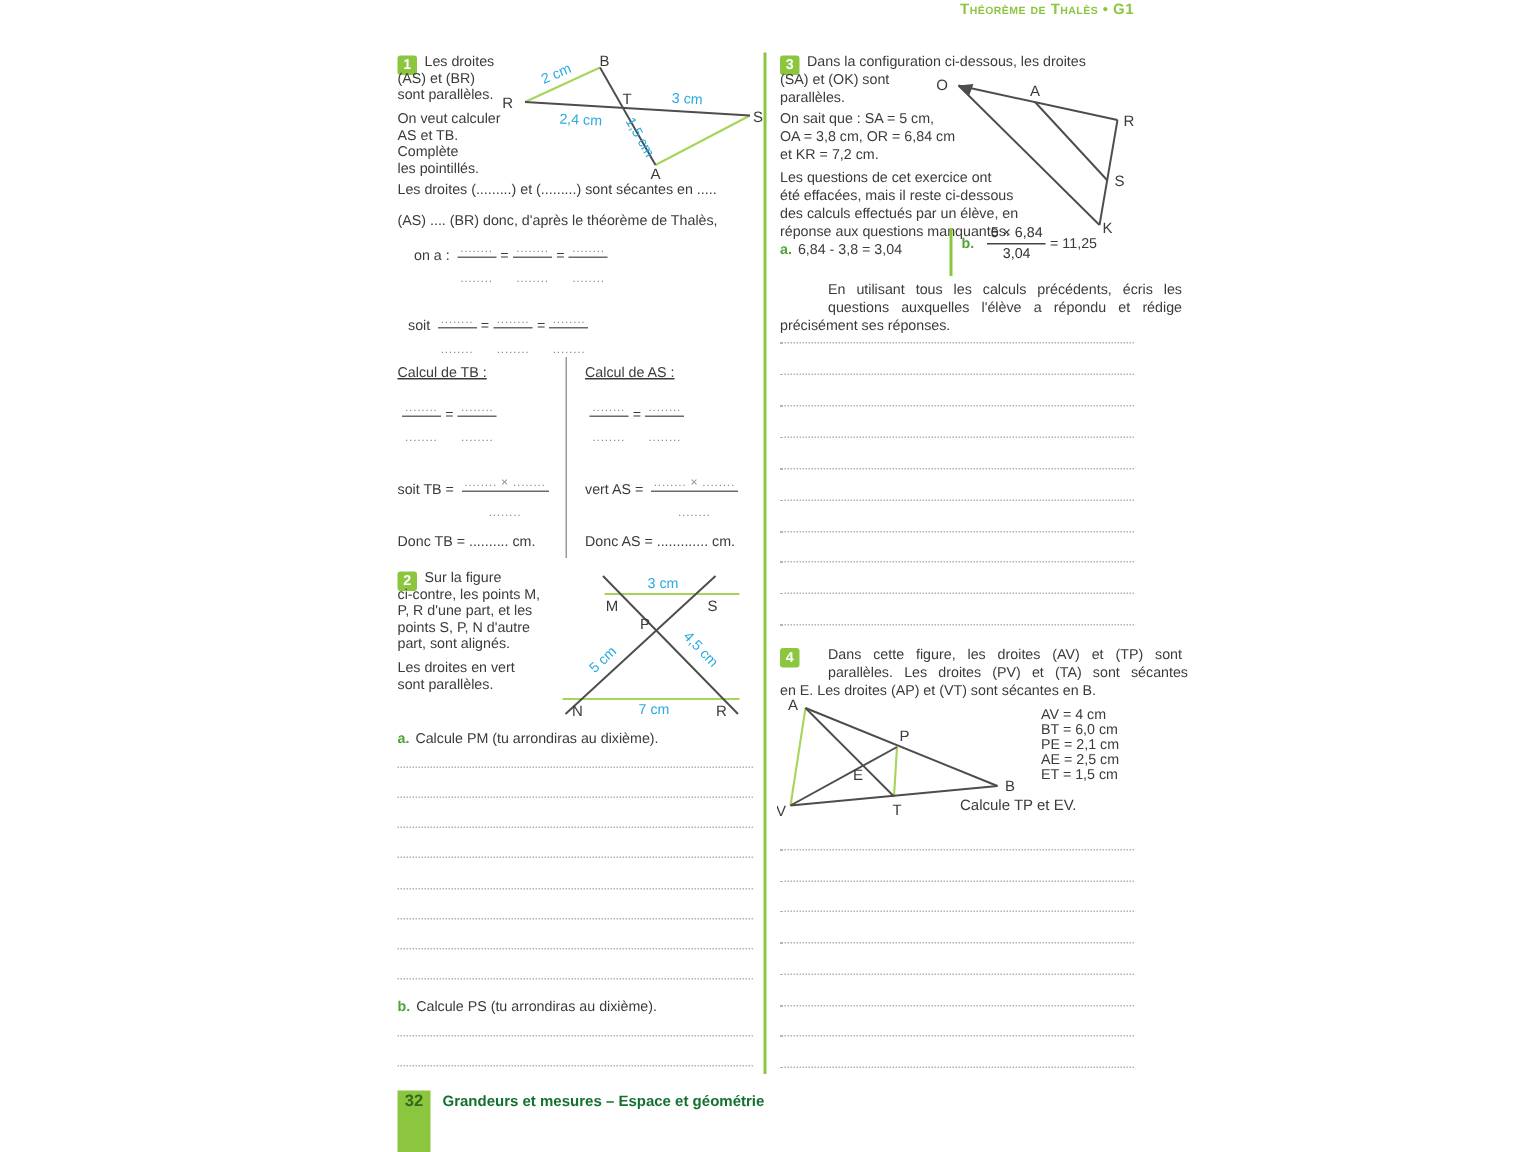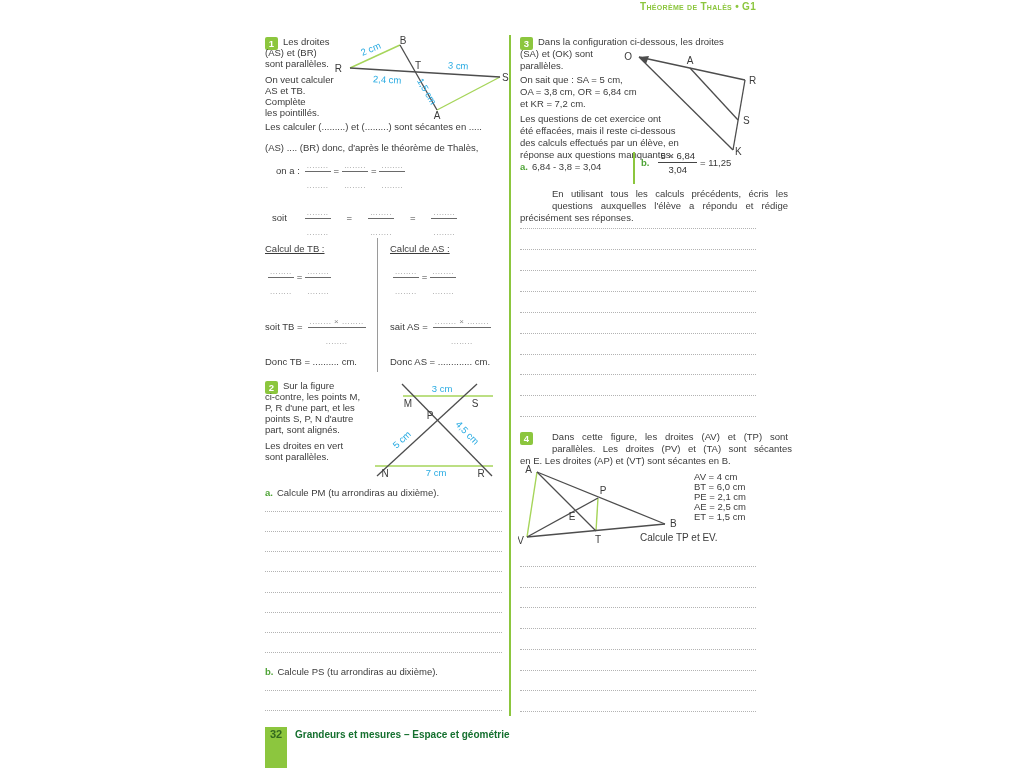--- a/index.html
+++ b/index.html
@@ -83,42 +83,42 @@
     <text class="pt" x="73" y="9" text-anchor="middle">B</text>
     <text class="pt" x="88" y="34" text-anchor="middle">T</text>
     <text class="pt" x="172" y="46" text-anchor="start">S</text>
     <text class="pt" x="107" y="84" text-anchor="middle">A</text>
     <text class="meas" x="42" y="17" text-anchor="middle" transform="rotate(-23 42 17)">2 cm</text>
     <text class="meas" x="57" y="48" text-anchor="middle" transform="rotate(3 57 48)">2,4 cm</text>
     <text class="meas" x="128" y="34" text-anchor="middle" transform="rotate(3 128 34)">3 cm</text>
     <text class="meas" x="94" y="58" text-anchor="middle" transform="rotate(60 94 58)">1,5 cm</text>
   </svg>
 
-  <div class="t" style="left:265px;top:121px;">Les calculer (.........) et (.........) sont sécantes en .....</div>
+  <div class="t" style="left:265px;top:121px;">Les droites (.........) et (.........) sont sécantes en .....</div>
   <div class="t" style="left:265px;top:142px;">(AS) .... (BR) donc, d'après le théorème de Thalès,</div>
 
   <div class="eq-row" style="left:276px;top:160px;">
     <span class="lbl">on a :</span>
     <span class="frac">
         <span class="num">........</span>
         <span class="den">........</span>
       </span>
     <span class="eq">=</span>
     <span class="frac">
         <span class="num">........</span>
         <span class="den">........</span>
       </span>
     <span class="eq">=</span>
     <span class="frac">
         <span class="num">........</span>
         <span class="den">........</span>
       </span>
   </div>
 
-  <div class="eq-row" style="left:272px;top:207px;gap:13px;">
+  <div class="eq-row" style="left:272px;top:207px;">
     <span class="lbl">soit</span>
     <span class="frac">
         <span class="num">........</span>
         <span class="den">........</span>
       </span>
     <span class="eq">=</span>
     <span class="frac">
         <span class="num">........</span>
         <span class="den">........</span>
       </span>
@@ -157,21 +157,21 @@
   </div>
 
   <div class="eq-row" style="left:265px;top:316px;">
     <span class="lbl">soit TB =</span>
     <span class="frac">
         <span class="num">........ × ........</span>
         <span class="den">........</span>
       </span>
   </div>
   <div class="eq-row" style="left:390px;top:316px;">
-    <span class="lbl">sait AS =</span>
+    <span class="lbl">vert AS =</span>
     <span class="frac">
         <span class="num">........ × ........</span>
         <span class="den">........</span>
       </span>
   </div>
 
   <div class="t" style="left:265px;top:356px;">Donc TB = .......... cm.</div>
   <div class="t" style="left:390px;top:356px;">Donc AS = ............. cm.</div>
 
   <div class="badge" style="left:265px;top:381px;">2</div>

